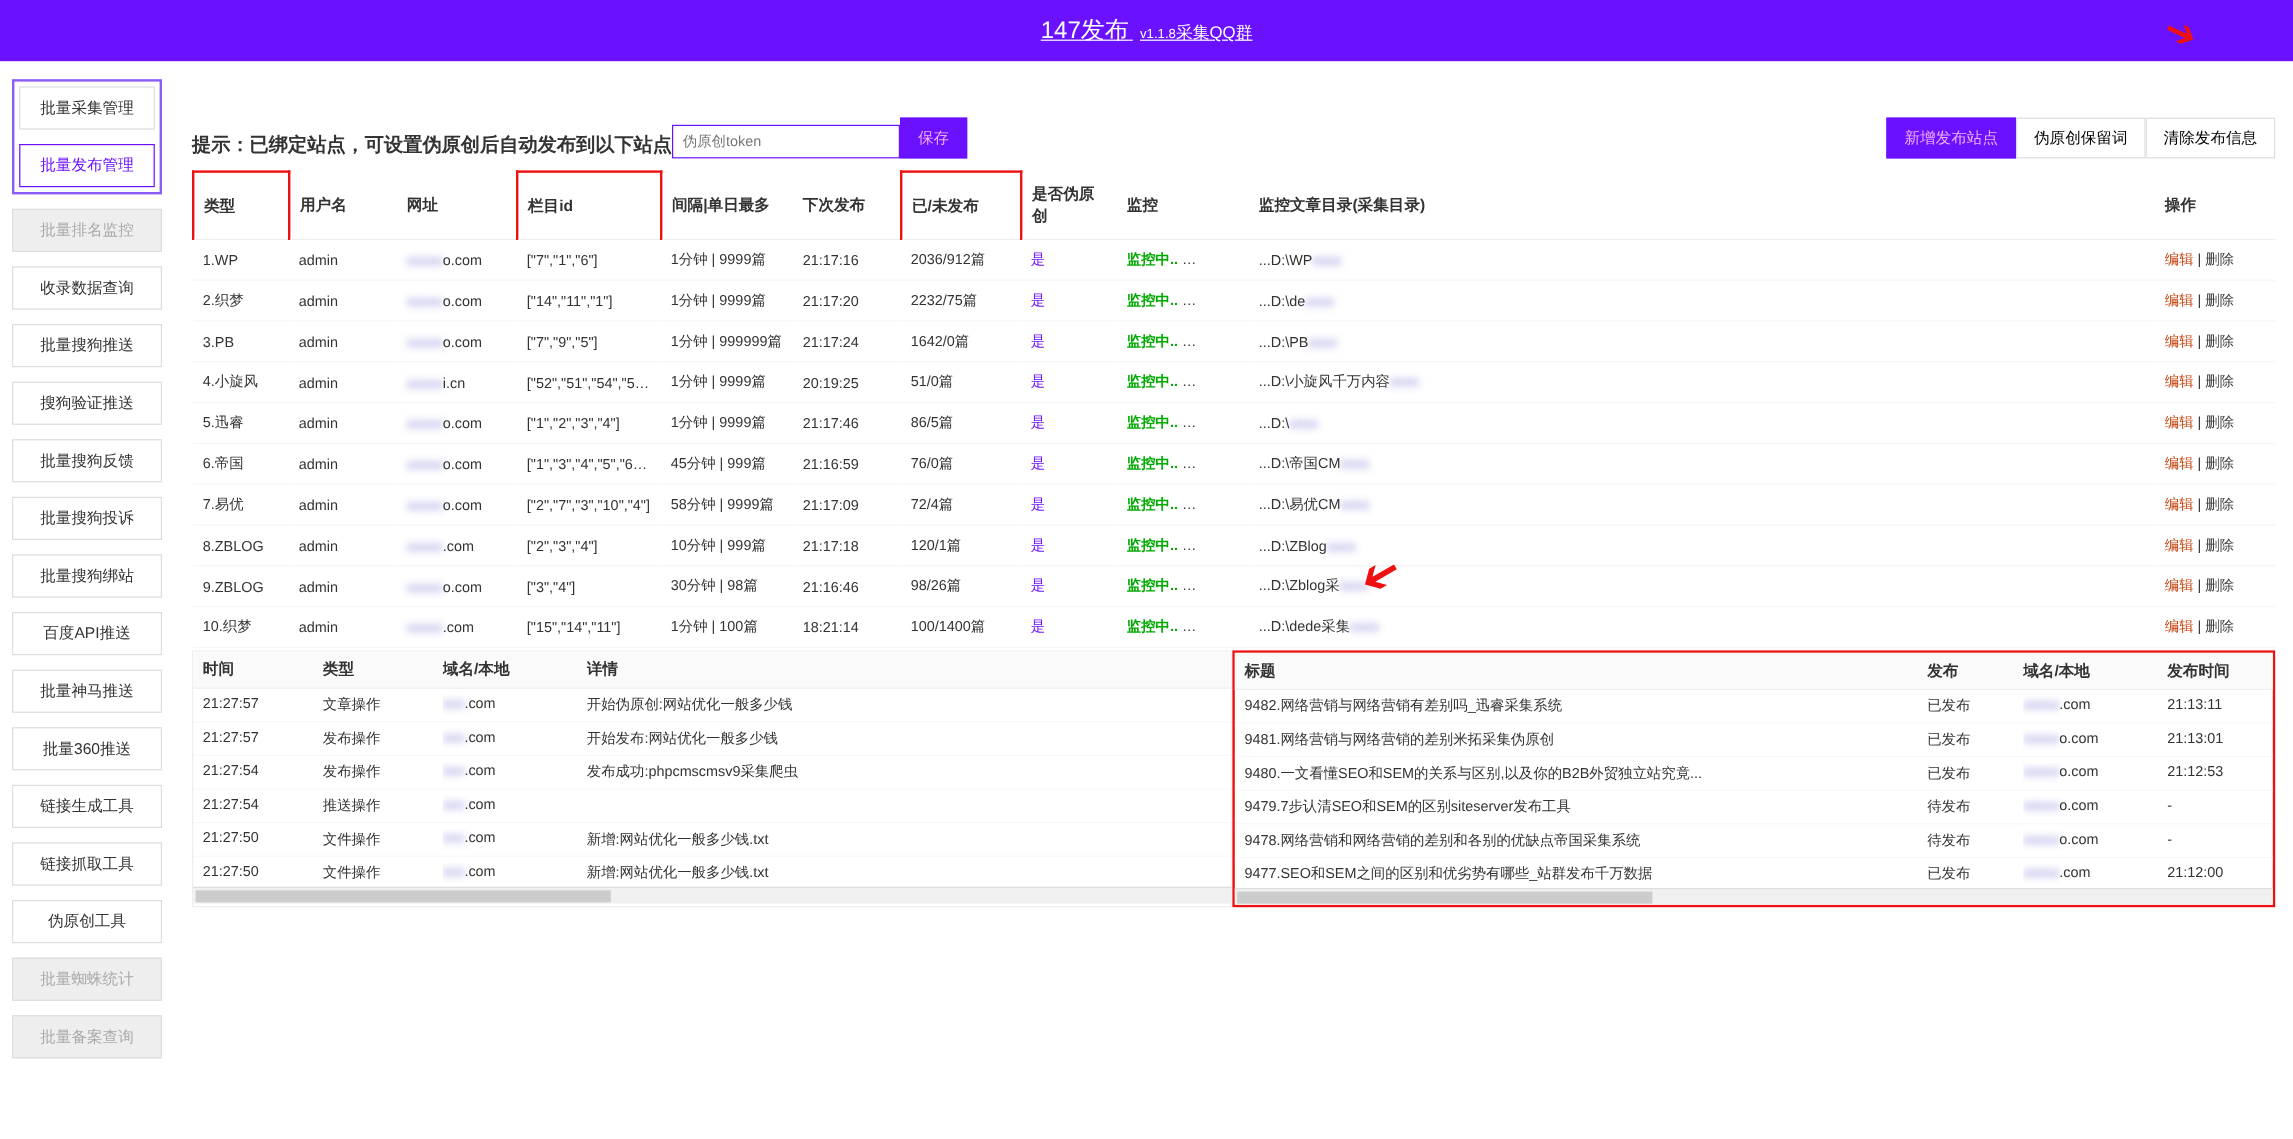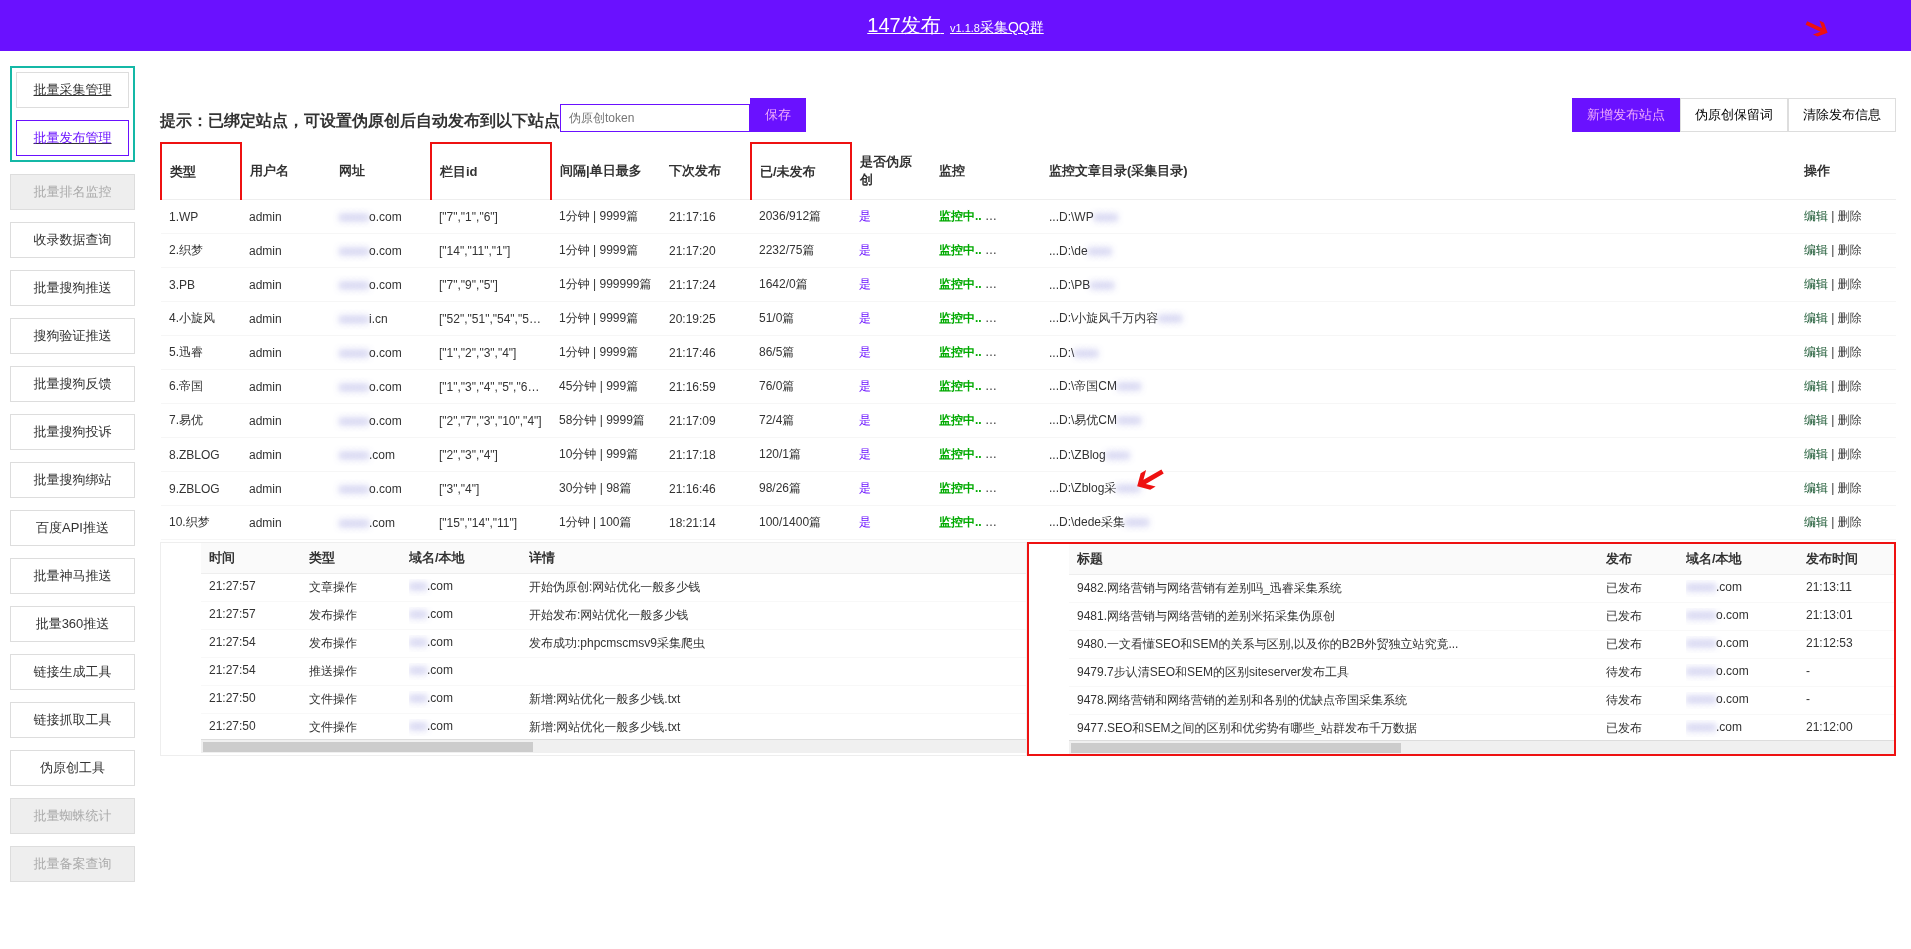--- a/index.html
+++ b/index.html
@@ -6,41 +6,41 @@
 body { font-family: "Microsoft YaHei", Arial, sans-serif; font-size: 12px; background: #fff; color: #333; }
 .header { background: #6a11ff; color: #fff; padding: 12px 20px; display: flex; align-items: baseline; justify-content: center; text-decoration: underline; }
 .header .title { font-size: 20px; font-weight: 400; }
 .header .version { font-size: 11px; margin-left: 6px; }
 .header .qq { font-size: 14px; }
 .main { display: flex; }
 .sidebar { width: 145px; padding: 15px 10px; display: flex; flex-direction: column; gap: 12px; }
 .side-btn { border: 1px solid #ddd; background: #fff; padding: 8px 4px; text-align: center; font-size: 13px; cursor: pointer; }
 .side-btn.active { color: #6a11ff; border-color: #6a11ff; }
 .side-btn.disabled { background: #eee; color: #aaa; cursor: default; }
-.side-highlight { border: 2px solid #14b8a6; padding: 4px; text-decoration: underline; }
+.side-highlight { border: 2px solid #8b5cf6; padding: 4px; }
 .content { flex: 1; padding: 10px 15px 0 15px; min-width: 0; }
 .top-bar { display: flex; align-items: flex-end; gap: 0; margin-bottom: 10px; flex-wrap: wrap; margin-top: 37px; }
 .tip { font-size: 16px; font-weight: 600; flex-shrink: 0; }
 .token-input { width: 190px; padding: 6px 8px; border: 1px solid #6a11ff; font-size: 12px; }
 .btn { padding: 7px 14px; border: 1px solid #ddd; background: #fff; cursor: pointer; font-size: 13px; }
 .btn.purple { background: #6a11ff; color: #f0abfc; border-color: #6a11ff; }
 .spacer { flex: 1; }
 .arrow-red { position: absolute; color: #e11; font-size: 32px; pointer-events: none; }
 .arrow1 { top: 8px; right: 80px; transform: rotate(25deg); }
 .table { width: 100%; border-collapse: collapse; table-layout: fixed; }
 .table th { text-align: left; padding: 10px 8px; font-weight: 600; font-size: 13px; border-bottom: 1px solid #eee; }
 .table td { padding: 7px 8px; font-size: 12px; border-bottom: 1px solid #f6f6f6; white-space: nowrap; overflow: hidden; text-overflow: ellipsis; }
 .blur { color: transparent; text-shadow: 0 0 6px rgba(80,80,200,0.7); user-select: none; }
 .redbox { border: 2px solid #e11; }
 .monitor-run { color: #0a0; font-weight: 600; }
 .monitor-stop { color: #e11; border: 1px solid #e11; padding: 0 12px; display: inline-block; }
-.op-edit { color: #14532d; cursor: pointer; }
+.op-edit { color: #c2410c; cursor: pointer; }
 .op-del { color: #404040; cursor: pointer; }
 .lower { display: flex; gap: 0; margin-top: 2px; }
-.lower-pane { flex: 1; border: 1px solid #eee; min-width: 0; padding-left: 40px; }
+.lower-pane { flex: 1; border: 1px solid #eee; min-width: 0; }
 .lower-pane.right { border: 2px solid #e11; }
 .lower-head { display: flex; padding: 6px 8px; font-weight: 600; border-bottom: 1px solid #eee; background: #fafafa; font-size: 13px; }
 .lower-body { height: 165px; overflow: hidden; position: relative; }
 .lower-row { display: flex; padding: 5px 8px; font-size: 12px; border-bottom: 1px solid #f8f8f8; }
 .lh-col, .lr-col { white-space: nowrap; overflow: hidden; text-overflow: ellipsis; padding-right: 8px; }
 .scroll-track { height: 14px; background: #f0f0f0; border-top: 1px solid #ddd; position: relative; }
 .scroll-thumb { position: absolute; left: 2px; top: 2px; height: 10px; width: 40%; background: #ccc; border-radius: 0; }
 .red-arrow2 { position: absolute; left: 56%; top: 406px; color:#e11; font-size: 40px; transform: rotate(150deg); pointer-events:none; }
 .content-wrap { position: relative; }
 </style>

